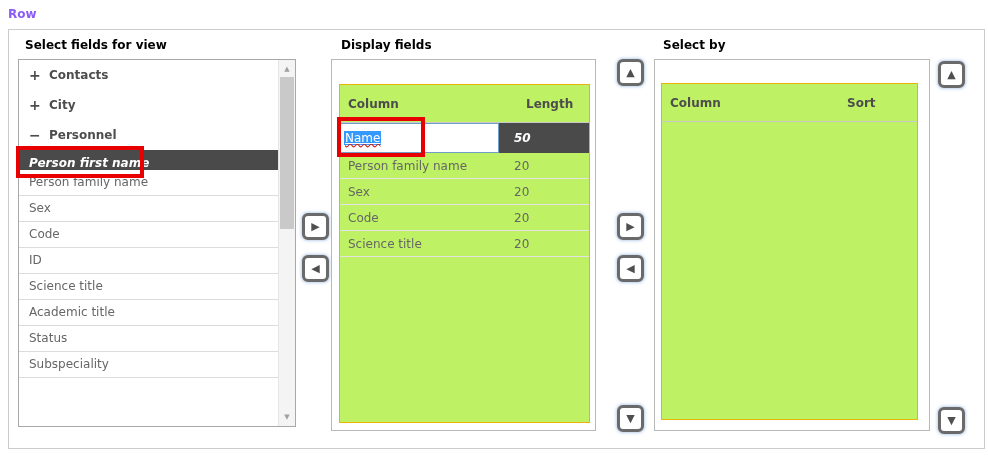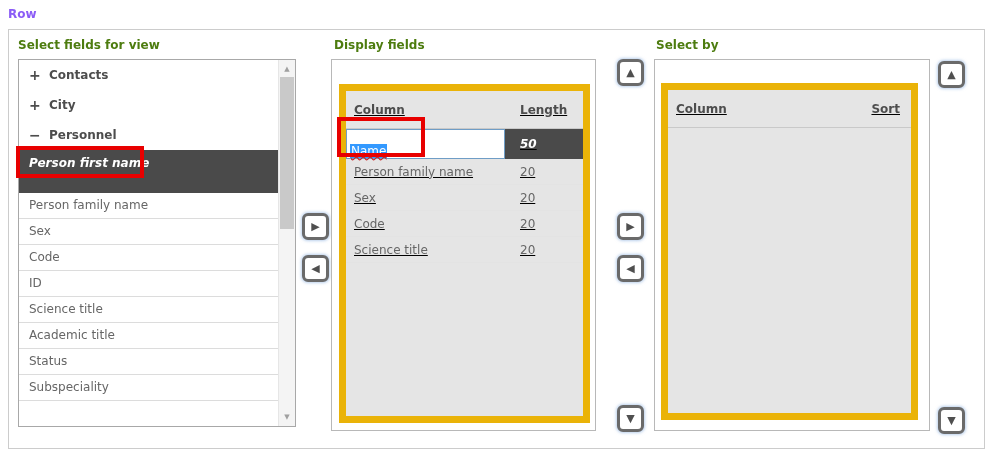--- a/index.html
+++ b/index.html
@@ -4,29 +4,29 @@
 <style>
   * { margin:0; padding:0; box-sizing:border-box; }
   html,body { background:#fff; }
   body { font-family:"DejaVu Sans","Liberation Sans",sans-serif; font-size:12px; }
   .canvas { position:relative; width:988px; height:458px; background:#fff; overflow:hidden; }
   .abs { position:absolute; }
 
   .row-label { left:8px; top:7px; font-weight:bold; color:#8b5cf6; }
   .outer-box { left:8px; top:29px; width:977px; height:420px; border:1px solid #ccc; }
 
-  .panel-title { font-weight:bold; color:#4d7c0f; }
+  .panel-title { font-weight:bold; color:#000000;margin-left:7px; }
 
   
   .listbox { left:18px; top:59px; width:278px; height:368px; border:1px solid #a8a8a8; background:#fff; overflow:hidden; }
   .list-items { position:absolute; left:0; top:0; right:17px; bottom:0; overflow:hidden; }
   .group-row { height:30px; display:flex; align-items:center; padding-left:10px; color:#4d4d4d; font-weight:bold; cursor:pointer; }
   .tree-icon { width:20px; font-size:14px; font-weight:bold; color:#4d4d4d; }
   .list-item { height:26px; line-height:25px; padding-left:10px; color:#666; border-bottom:1px solid #dcdcdc; cursor:pointer; white-space:nowrap; overflow:hidden; }
-  .list-item.selected { height:43px; line-height:27px; background:#4a4a4a; color:#fff; font-weight:bold; font-style:italic; border-bottom:1px solid #4a4a4a; }
+  .list-item.selected { height:20px; line-height:27px; background:#4a4a4a; color:#fff; font-weight:bold; font-style:italic; border-bottom:1px solid #4a4a4a; }
 
   
   .scrollbar { position:absolute; top:0; right:0; width:17px; bottom:0; background:#f4f4f4; border-left:1px solid #e6e6e6; }
   .sb-arrow { position:absolute; left:0; width:16px; height:16px; display:flex; align-items:center; justify-content:center; color:#a0a0a0; font-size:7px; cursor:pointer; }
   .sb-arrow.top { top:1px; }
   .sb-arrow.bottom { bottom:1px; }
   .sb-thumb { position:absolute; left:1px; top:17px; width:14px; height:152px; background:#c9c9c9; cursor:pointer; }
 
   
   .annotation { border:4px solid #e80000; background:transparent; pointer-events:none; }
@@ -35,36 +35,36 @@
 
   
   .nav-btn { position:absolute; width:27px; height:27px; border:3px solid #6a6a6a; border-radius:6px; background:#fff; display:flex; align-items:center; justify-content:center; color:#4f4f4f; box-shadow:0 0 3px 1px rgba(130,170,220,.55); cursor:pointer; }
   .nav-btn span { font-size:11px; line-height:1; }
 
   
   .panel { border:1px solid #b8b8b8; background:#fff; }
   .panel.mid { left:331px; top:59px; width:265px; height:372px; }
   .panel.right { left:654px; top:59px; width:276px; height:372px; }
 
-  .inner-table { border:7px solid #eab308; background:#e5e5e5;text-decoration:underline; }
+  .inner-table { border:1px solid #eab308; background:#bef264; }
   .inner-table.mid { left:339px; top:84px; width:251px; height:339px; }
   .inner-table.right { left:661px; top:83px; width:257px; height:337px; }
 
   .thead { height:38px; display:flex; align-items:center; border-bottom:1px solid #c9c9c9; font-weight:bold; color:#4d4d4d; }
   .th-col { flex:1; padding-left:8px; }
   .th-len { width:78px; padding-left:15px; }
-  .th-sort { width:70px; padding-right:11px; text-align:right; }
+  .th-sort { width:70px; padding-right:11px; }
 
   .drow { height:26px; display:flex; align-items:stretch; border-bottom:1px solid #e3e3e3; color:#666; cursor:default; }
   .dcell-col { flex:1; padding-left:8px; display:flex; align-items:center; }
-  .dcell-len { width:78px; padding-left:15px; display:flex; align-items:center; }
+  .dcell-len { width:90px; padding-left:15px; display:flex; align-items:center; }
 
   .drow.edit { height:30px; border-bottom:none; }
   .drow.edit .dcell-col { padding:0; }
-  .edit-input { width:100%; height:100%; border:1px solid #6f9dc6; background:#fff; display:flex; align-items:flex-end; padding-left:3px; cursor:text; }
+  .edit-input { width:100%; height:100%; border:1px solid #6f9dc6; background:#fff; display:flex; align-items:center; padding-left:3px; cursor:text; }
   .wavy { text-decoration:underline; text-decoration-style:wavy; text-decoration-color:#cc2222; }
   .sel-text { background:#3399ff; color:#fff; text-decoration:underline; text-decoration-color:#fff; padding:0 1px; }
   .dcell-len.dark { background:#4a4a4a; color:#fff; font-weight:bold; font-style:italic; }
 </style>
 </head>
 <body>
 
 <div class="canvas">
 
   <div class="abs row-label">Row</div>

